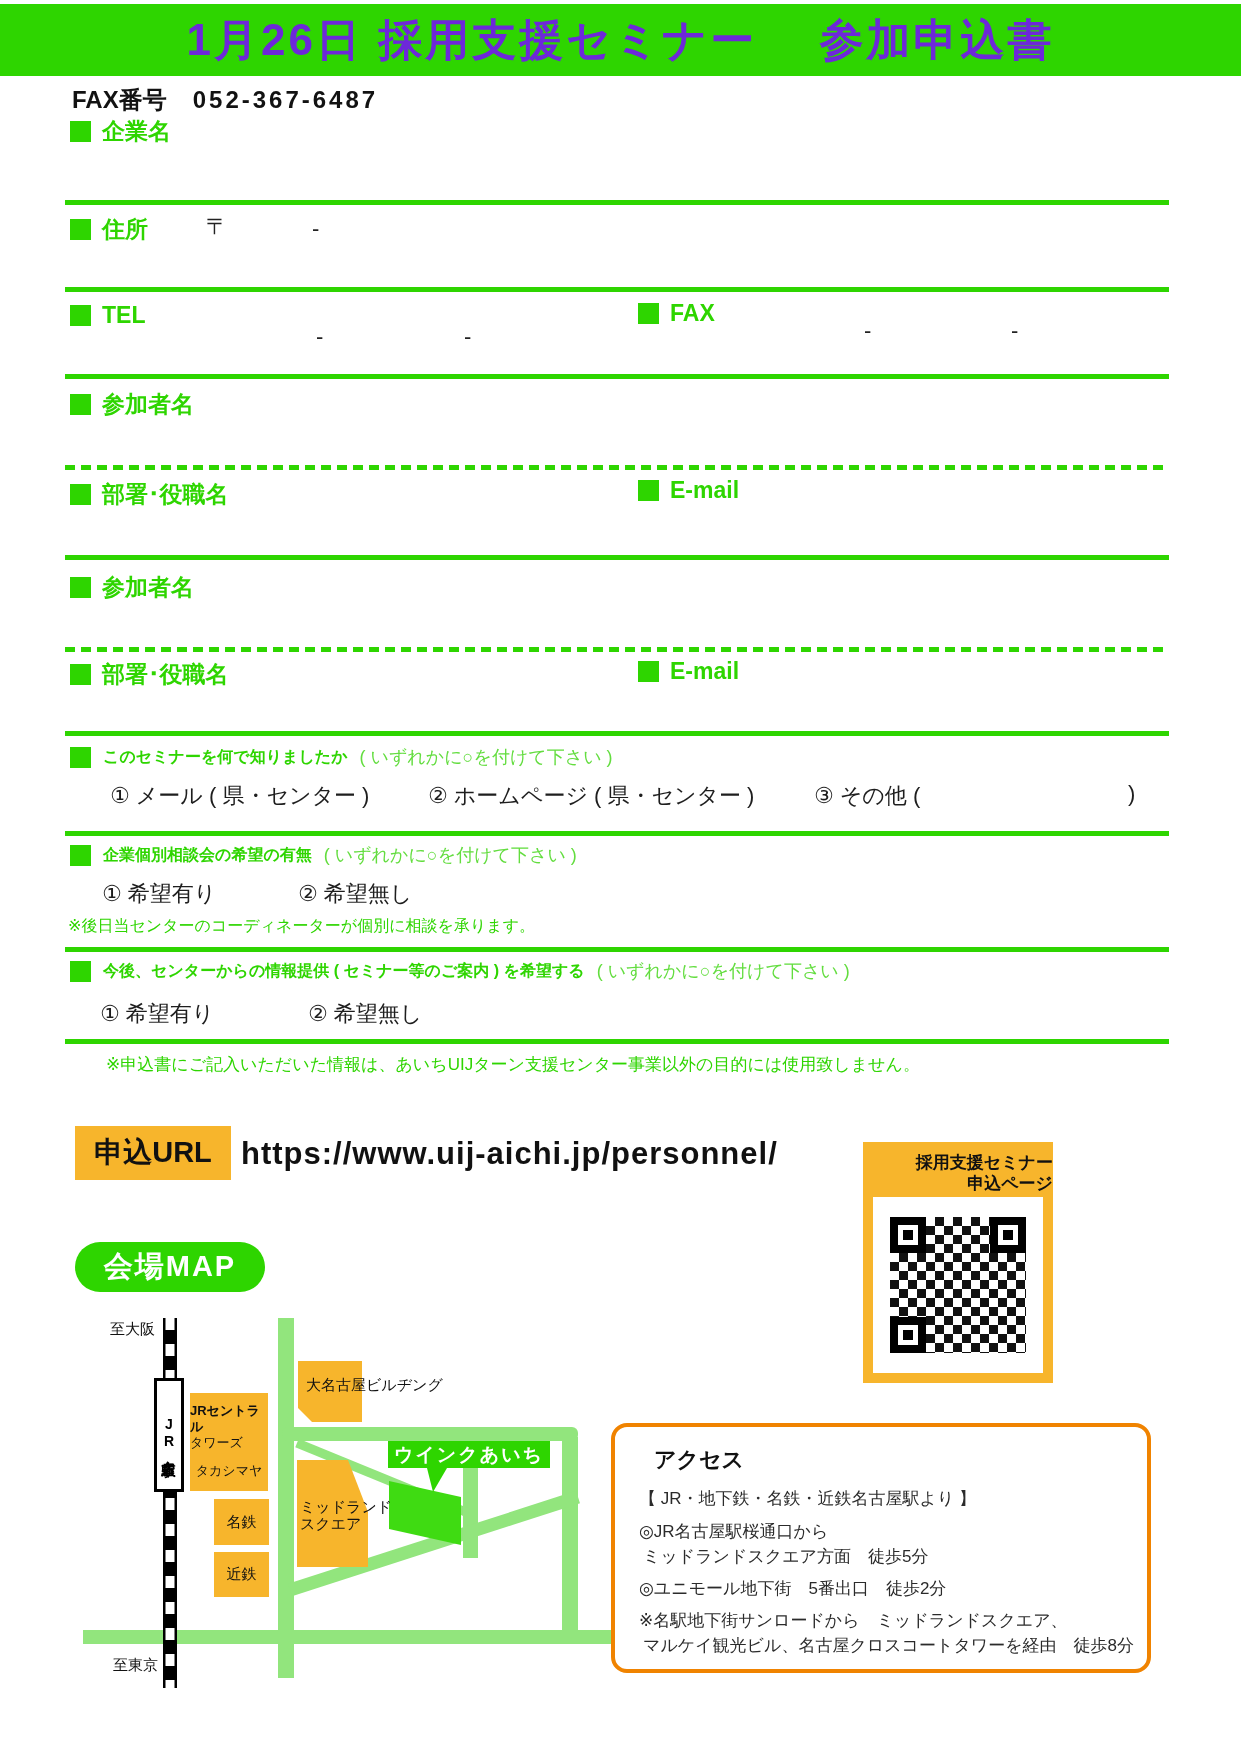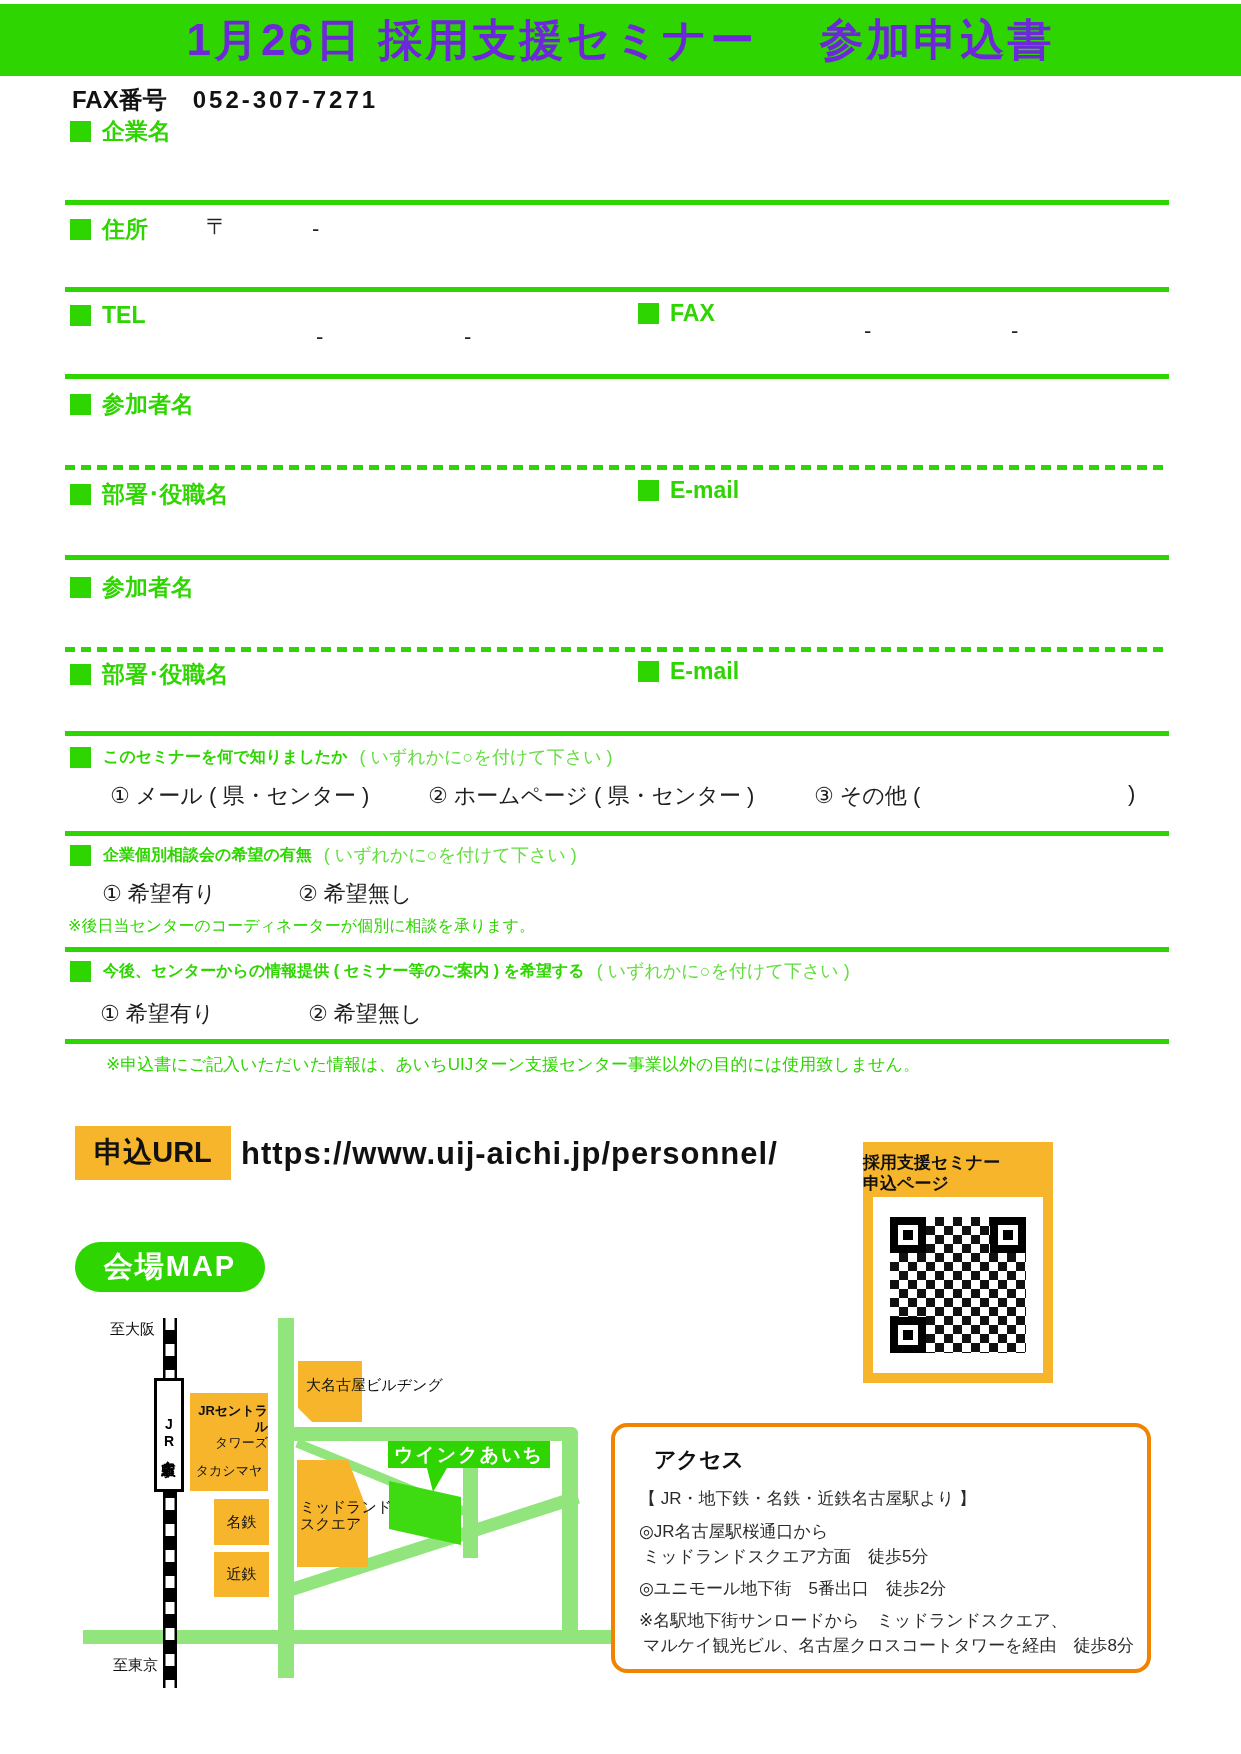--- a/index.html
+++ b/index.html
@@ -43,40 +43,40 @@
   .note{position:absolute;color:var(--g);font-size:16px;white-space:nowrap;}
   .note.big{font-size:17px;}
 
   
   .urlbox{position:absolute;left:75px;top:1126px;width:156px;height:54px;background:var(--orange);
           display:flex;align-items:center;justify-content:center;font-size:29px;font-weight:bold;color:#111;}
   .urltext{position:absolute;left:241px;top:1136px;font-size:31px;font-weight:bold;color:#111;letter-spacing:1px;}
 
   
   .qrbox{position:absolute;left:863px;top:1142px;width:190px;height:241px;background:var(--orange);}
-  .qrcap{position:absolute;left:0;top:10px;width:190px;text-align:left;color:#111;
+  .qrcap{position:absolute;left:0;top:10px;width:190px;text-align:right;color:#111;
          font-size:17px;font-weight:bold;line-height:21px;}
   .qrwhite{position:absolute;left:10px;top:55px;width:170px;height:176px;background:#fff;}
   .qrcode{position:absolute;left:17px;top:20px;width:136px;height:136px;
           background:repeating-conic-gradient(#111 0% 25%,#fff 0% 50%) 0 0/18px 18px;}
   .fd{position:absolute;width:36px;height:36px;background:#fff;border:8px solid #000;box-sizing:border-box;}
   .fd::after{content:"";position:absolute;left:5px;top:5px;width:10px;height:10px;background:#000;}
 
   
   .pill{position:absolute;left:75px;top:1242px;width:190px;height:50px;background:var(--g);
         border-radius:26px;display:flex;align-items:center;justify-content:center;
         color:#fff;font-size:29px;font-weight:bold;letter-spacing:2px;}
   .map{position:absolute;left:60px;top:1292px;width:560px;height:430px;}
   .map svg{position:absolute;left:0;top:0;}
   .maplabel{position:absolute;color:#111;font-size:15px;white-space:nowrap;}
   .station{position:absolute;left:94px;top:86px;width:30px;height:114px;background:#fff;
            border:3px solid #000;box-sizing:border-box;display:flex;align-items:center;justify-content:center;
            writing-mode:vertical-rl;text-orientation:upright;font-size:14px;font-weight:bold;color:#000;letter-spacing:1px;}
   .bldg{position:absolute;background:var(--orange);color:#111;display:flex;align-items:center;justify-content:center;
-        font-size:15px;text-align:right;}
+        font-size:15px;text-align:left;}
   .towers{left:130px;top:101px;width:78px;height:98px;flex-direction:column;justify-content:space-between;
           padding:10px 0 12px;box-sizing:border-box;font-size:13px;line-height:16px;}
   .meitetsu{left:154px;top:207px;width:55px;height:46px;}
   .kintetsu{left:154px;top:260px;width:55px;height:45px;}
   .winklabel{position:absolute;left:328px;top:149px;width:162px;height:27px;background:var(--g);
              color:#fff;font-weight:bold;font-size:19px;display:flex;align-items:center;justify-content:center;
              letter-spacing:2px;}
   .midlabel{position:absolute;left:240px;top:206px;font-size:15px;color:#111;line-height:17px;}
 
   
@@ -90,21 +90,21 @@
 </head>
 <body>
 
 <div id="page">
 
   <div class="titlebar">
     <span>1月26日 採用支援セミナー　 参加申込書</span>
   </div>
 
   <div class="faxline">
-    <span>FAX番号</span><span class="num">052-307-7271</span>
+    <span>FAX番号</span><span class="num">052-367-6487</span>
   </div>
 
   <div class="row" style="left:70px;top:116px">
     <span class="sq"></span>
     <span class="lbl">企業名</span>
   </div>
   <div class="hr" style="top:200px"></div>
 
   <div class="row" style="left:70px;top:214px">
     <span class="sq"></span>

